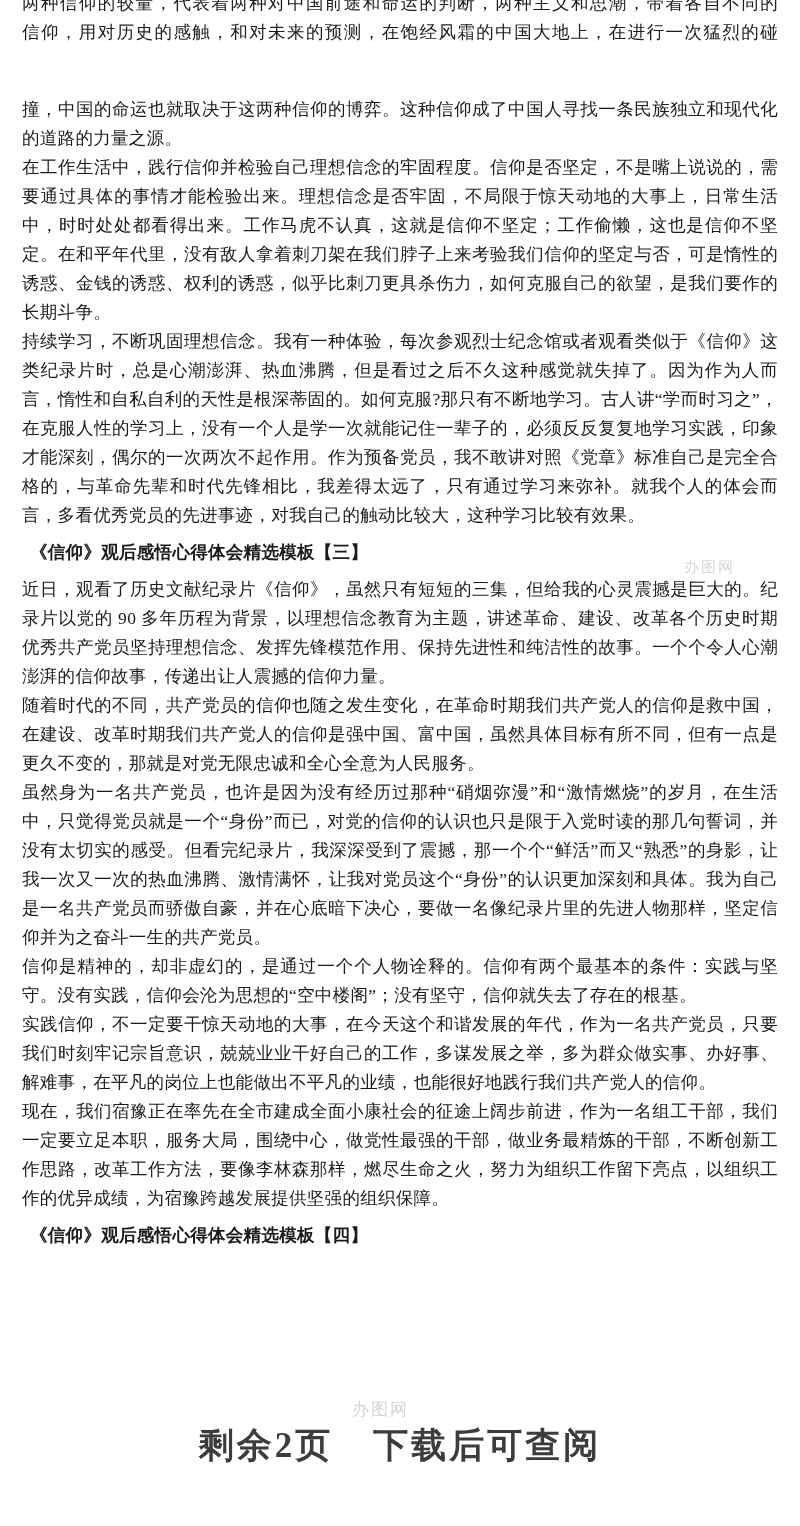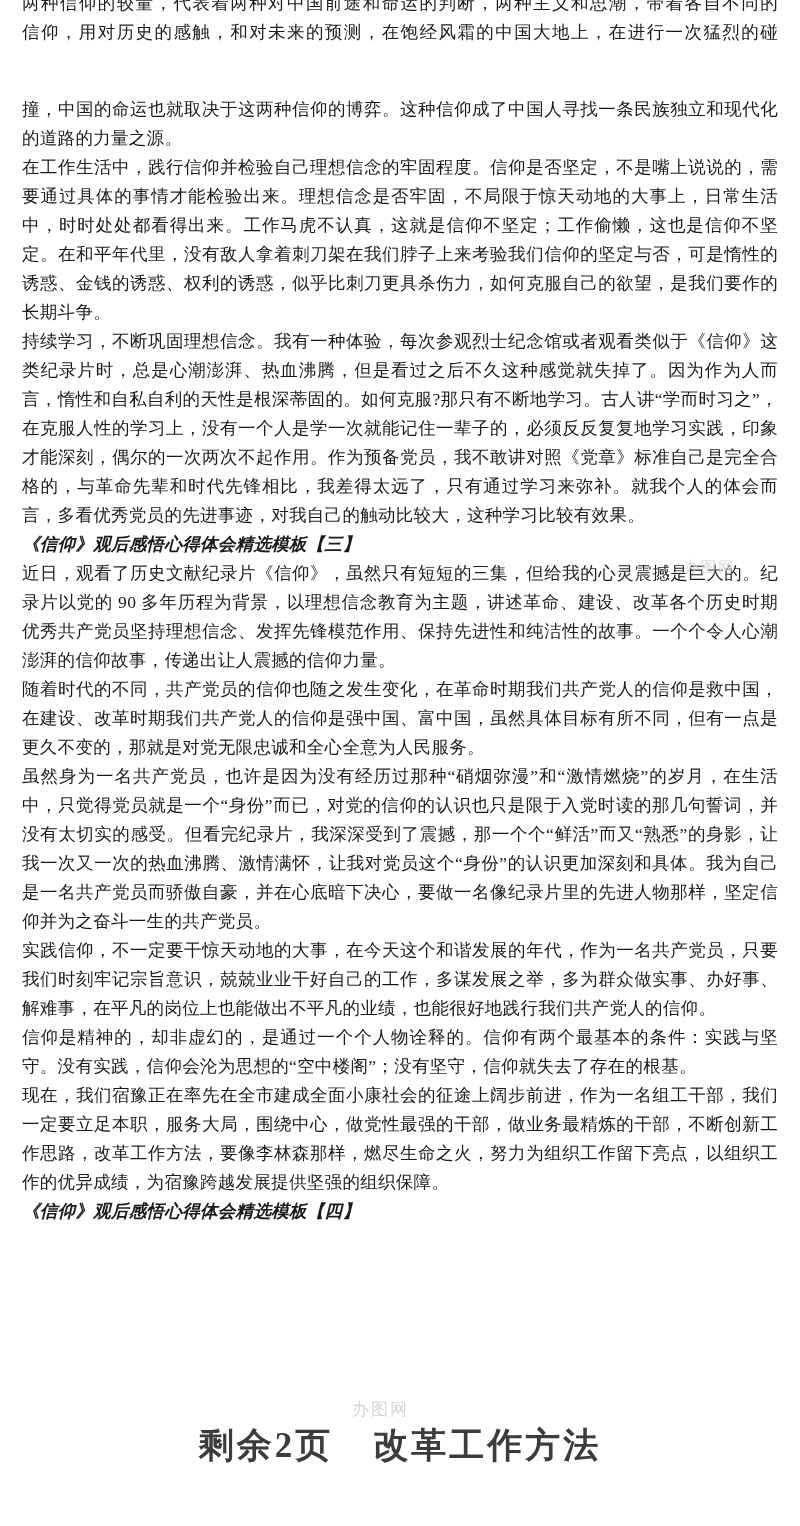--- a/index.html
+++ b/index.html
@@ -31,25 +31,24 @@
     text-align-last: justify;
     white-space: normal;
   }
   .clip-top {
     margin-top: -11px; 
   }
   .page-gap {
     height: 48px;
   }
   .heading {
-    margin: 0;
+    margin: 8px;
     font-weight: bold;
     text-align: justify;
     word-break: break-all;
-    font-style: italic;
   }
   .wm {
     position: absolute;
     font-size: 15px;
     letter-spacing: 2px;
     user-select: none;
     pointer-events: none;
     font-family: Liberation Sans, sans-serif;
     margin-top: 24px;
   }
@@ -77,25 +76,25 @@
   <p class="para fragment">信仰，用对历史的感触，和对未来的预测，在饱经风霜的中国大地上，在进行一次猛烈的碰</p>
   <div class="page-gap"></div>
 
   <p class="para">撞，中国的命运也就取决于这两种信仰的博弈。这种信仰成了中国人寻找一条民族独立和现代化的道路的力量之源。</p>
   <p class="para">在工作生活中，践行信仰并检验自己理想信念的牢固程度。信仰是否坚定，不是嘴上说说的，需要通过具体的事情才能检验出来。理想信念是否牢固，不局限于惊天动地的大事上，日常生活中，时时处处都看得出来。工作马虎不认真，这就是信仰不坚定；工作偷懒，这也是信仰不坚定。在和平年代里，没有敌人拿着刺刀架在我们脖子上来考验我们信仰的坚定与否，可是惰性的诱惑、金钱的诱惑、权利的诱惑，似乎比刺刀更具杀伤力，如何克服自己的欲望，是我们要作的长期斗争。</p>
   <p class="para">持续学习，不断巩固理想信念。我有一种体验，每次参观烈士纪念馆或者观看类似于《信仰》这类纪录片时，总是心潮澎湃、热血沸腾，但是看过之后不久这种感觉就失掉了。因为作为人而言，惰性和自私自利的天性是根深蒂固的。如何克服?那只有不断地学习。古人讲“学而时习之”，在克服人性的学习上，没有一个人是学一次就能记住一辈子的，必须反反复复地学习实践，印象才能深刻，偶尔的一次两次不起作用。作为预备党员，我不敢讲对照《党章》标准自己是完全合格的，与革命先辈和时代先锋相比，我差得太远了，只有通过学习来弥补。就我个人的体会而言，多看优秀党员的先进事迹，对我自己的触动比较大，这种学习比较有效果。</p>
   <p class="heading">《信仰》观后感悟心得体会精选模板【三】</p>
   <p class="para">近日，观看了历史文献纪录片《信仰》，虽然只有短短的三集，但给我的心灵震撼是巨大的。纪录片以党的 90 多年历程为背景，以理想信念教育为主题，讲述革命、建设、改革各个历史时期优秀共产党员坚持理想信念、发挥先锋模范作用、保持先进性和纯洁性的故事。一个个令人心潮澎湃的信仰故事，传递出让人震撼的信仰力量。</p>
   <p class="para">随着时代的不同，共产党员的信仰也随之发生变化，在革命时期我们共产党人的信仰是救中国，在建设、改革时期我们共产党人的信仰是强中国、富中国，虽然具体目标有所不同，但有一点是更久不变的，那就是对党无限忠诚和全心全意为人民服务。</p>
   <p class="para">虽然身为一名共产党员，也许是因为没有经历过那种“硝烟弥漫”和“激情燃烧”的岁月，在生活中，只觉得党员就是一个“身份”而已，对党的信仰的认识也只是限于入党时读的那几句誓词，并没有太切实的感受。但看完纪录片，我深深受到了震撼，那一个个“鲜活”而又“熟悉”的身影，让我一次又一次的热血沸腾、激情满怀，让我对党员这个“身份”的认识更加深刻和具体。我为自己是一名共产党员而骄傲自豪，并在心底暗下决心，要做一名像纪录片里的先进人物那样，坚定信仰并为之奋斗一生的共产党员。</p>
+  <p class="para">信仰是精神的，却非虚幻的，是通过一个个人物诠释的。信仰有两个最基本的条件：实践与坚守。没有实践，信仰会沦为思想的“空中楼阁”；没有坚守，信仰就失去了存在的根基。</p>
   <p class="para">实践信仰，不一定要干惊天动地的大事，在今天这个和谐发展的年代，作为一名共产党员，只要我们时刻牢记宗旨意识，兢兢业业干好自己的工作，多谋发展之举，多为群众做实事、办好事、解难事，在平凡的岗位上也能做出不平凡的业绩，也能很好地践行我们共产党人的信仰。</p>
-  <p class="para">信仰是精神的，却非虚幻的，是通过一个个人物诠释的。信仰有两个最基本的条件：实践与坚守。没有实践，信仰会沦为思想的“空中楼阁”；没有坚守，信仰就失去了存在的根基。</p>
   <p class="para">现在，我们宿豫正在率先在全市建成全面小康社会的征途上阔步前进，作为一名组工干部，我们一定要立足本职，服务大局，围绕中心，做党性最强的干部，做业务最精炼的干部，不断创新工作思路，改革工作方法，要像李林森那样，燃尽生命之火，努力为组织工作留下亮点，以组织工作的优异成绩，为宿豫跨越发展提供坚强的组织保障。</p>
   <p class="heading">《信仰》观后感悟心得体会精选模板【四】</p>
 </div>
 
 <div class="wm wm1" style="color: rgb(214, 214, 214);">办图网</div>
 <div class="wm wm2" style="color: rgb(214, 214, 214);">办图网</div>
 
 <div class="footer" style="color: rgb(60, 60, 60);">
   <span>剩余2页</span>
-  <span>改革工作方法</span>
+  <span>下载后可查阅</span>
 </div>
 
 </body></html>

